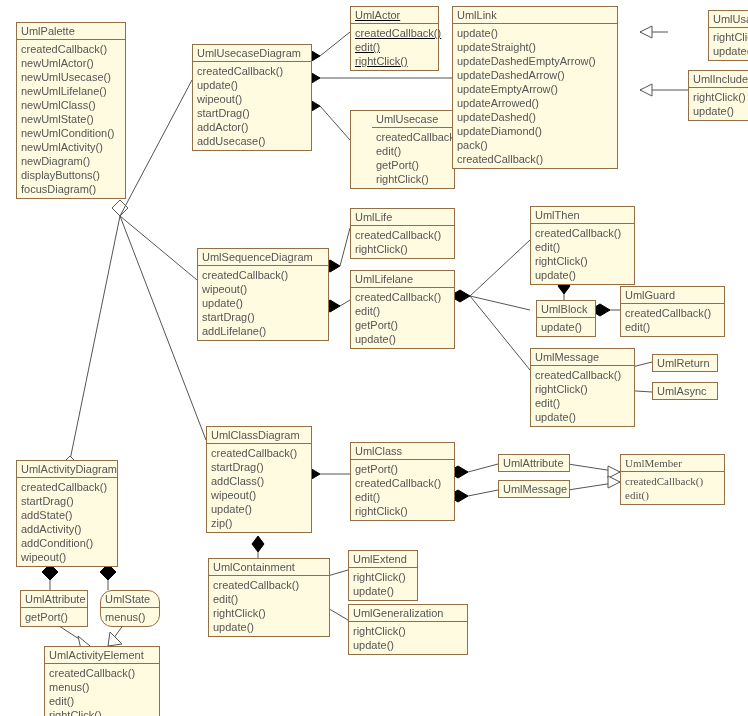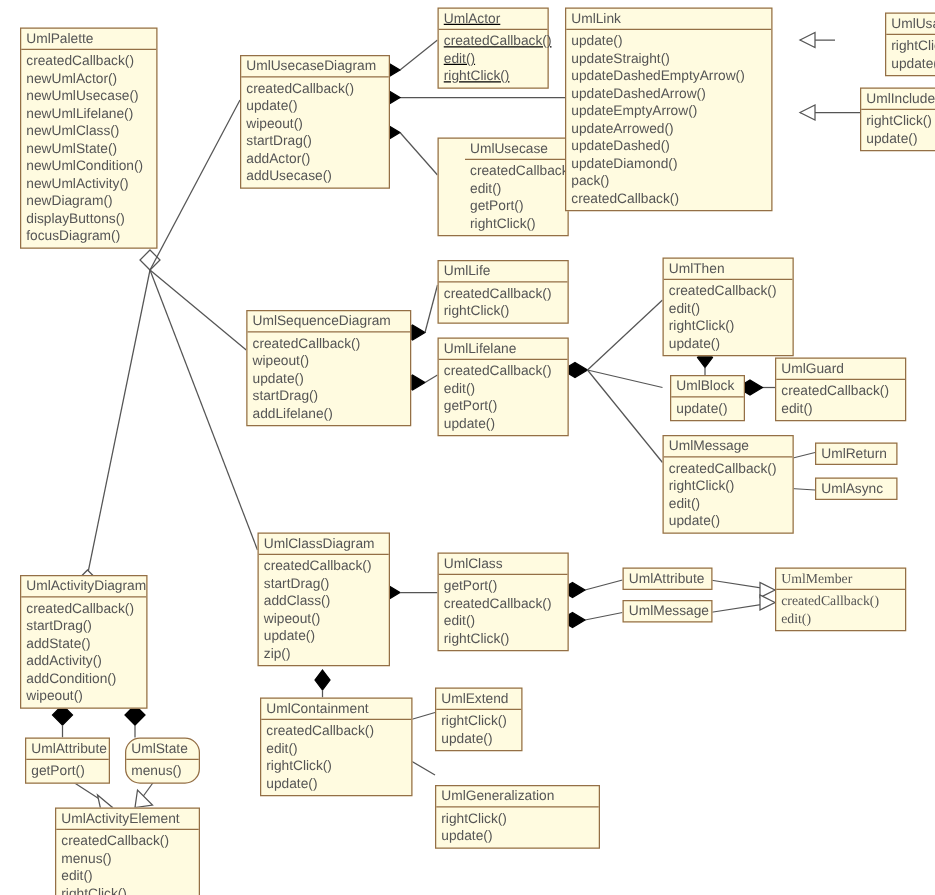--- a/index.html
+++ b/index.html
@@ -342,21 +342,21 @@
 </div>
 
 <div class="class-box" style="left:348px; top:550px; width:70px;">
   <div class="class-name">UmlExtend</div>
   <div class="class-methods">
     <div>rightClick()</div>
     <div>update()</div>
   </div>
 </div>
 
-<div class="class-box" style="left:348px; top:604px; width:132px;margin-top:24px;">
+<div class="class-box" style="left:348px; top:604px; width:120px;">
   <div class="class-name">UmlGeneralization</div>
   <div class="class-methods">
     <div>rightClick()</div>
     <div>update()</div>
   </div>
 </div>
 
 <div class="class-box" style="left:16px; top:460px; width:102px;">
   <div class="class-name">UmlActivityDiagram</div>
   <div class="class-methods">

